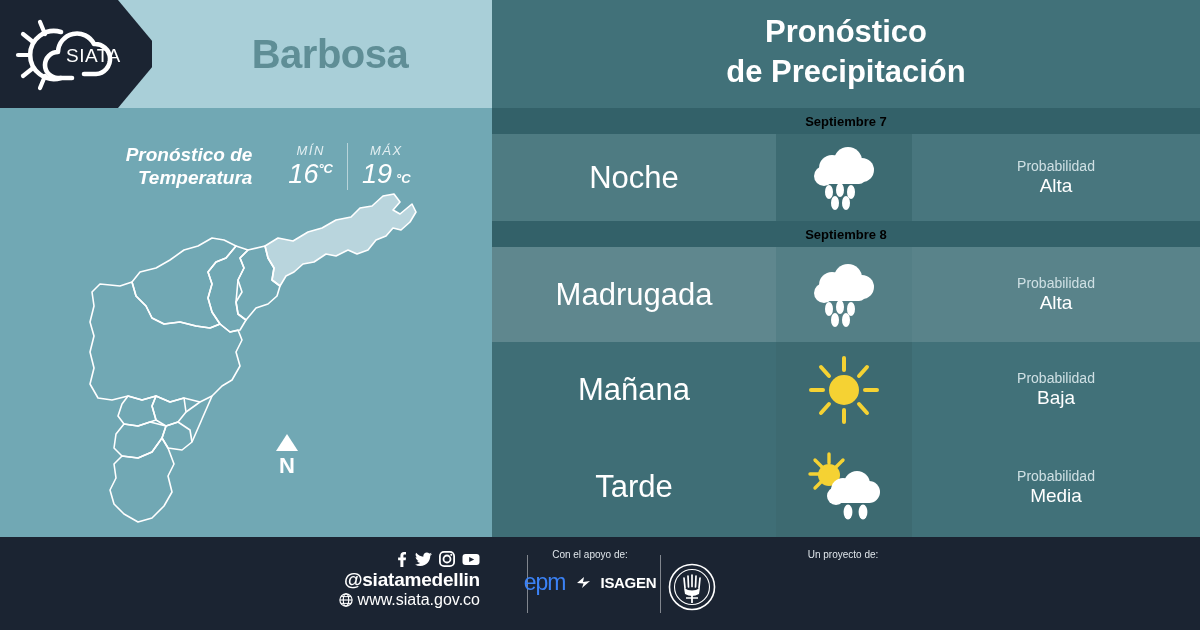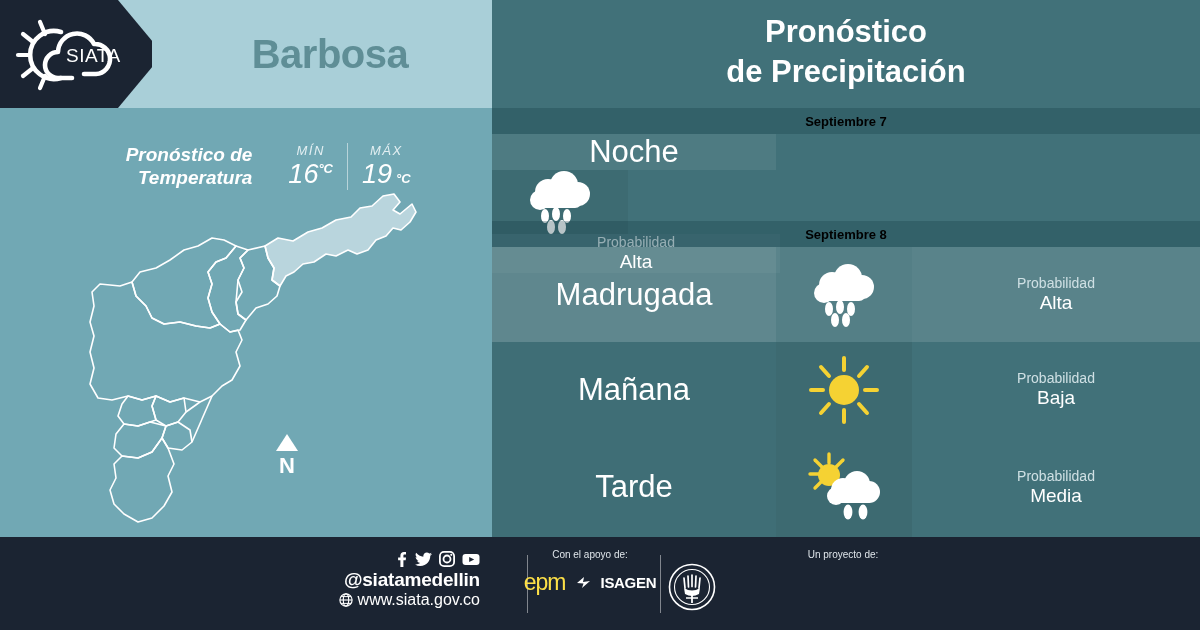--- a/index.html
+++ b/index.html
@@ -54,21 +54,21 @@
   }
   .date-bar {
     position:absolute; left:0; width:708px; height:26px;
     background:rgba(20,60,68,.30);
     display:flex; align-items:center; justify-content:center;
     color:#000000; font-size:13px; font-weight:700;
   }
   .date-bar.d1 { top:108px; }
   .date-bar.d2 { top:221px; }
   .fc-row { position:absolute; left:0; width:708px; display:flex; }
-  .fc-row.r1 { top:134px; height:87px;flex-direction:column; }
+  .fc-row.r1 { top:134px; height:87px; }
   .fc-row.r2 { top:247px; height:95px; }
   .fc-row.r3 { top:342px; height:95px; }
   .fc-row.r4 { top:437px; height:100px; }
   .cell-period { width:284px; display:flex; align-items:center; justify-content:center; }
   .cell-icon   { width:136px; display:flex; align-items:center; justify-content:center; }
   .cell-prob   { width:288px; display:flex; flex-direction:column; align-items:center; justify-content:center; }
   .period-txt { color:#fff; font-size:31px; font-weight:300; }
   .prob-lab { color:#cfe0e4; font-size:14px; font-weight:300; }
   .prob-val { color:#fff; font-size:19px; font-weight:400; margin-top:1px; }
   
@@ -85,21 +85,21 @@
   
   .footer { position:absolute; left:0; top:537px; width:1200px; height:93px; background:#1b2432; }
   .f-social { position:absolute; left:300px; top:14px; width:180px; text-align:right; }
   .f-icons { display:flex; justify-content:flex-end; gap:7px; margin-bottom:2px; }
   .f-handle { color:#fff; font-size:19px; font-weight:bold; letter-spacing:-.2px; }
   .f-site { color:#fff; font-size:16px; display:flex; align-items:center; justify-content:flex-end; gap:5px; }
   .f-divider { position:absolute; top:18px; width:1px; height:58px; background:rgba(255,255,255,.45); }
   .f-group { position:absolute; top:12px; text-align:center; }
   .f-group-lab { color:#dfe5ea; font-size:10px; margin-bottom:9px; }
   .f-logos { display:flex; align-items:center; justify-content:center; gap:10px; }
-  .epm-txt { color:#fde047; font-size:23px; font-weight:300; letter-spacing:-1px; }
+  .epm-txt { color:#3b82f6; font-size:23px; font-weight:300; letter-spacing:-1px; }
   .isagen-txt { color:#fff; font-size:15px; font-weight:bold; letter-spacing:-.3px; }
   .amva-box { width:54px; height:46px; background:#fff; display:flex; flex-direction:column;
               align-items:center; justify-content:center; }
   .amva-sub { color:#1b2432; font-size:4px; font-weight:bold; line-height:1.25; text-align:center; }
   .alc-box { width:30px; height:44px; background:#fff; }
   .alc-txt { color:#fff; font-size:10px; font-weight:bold; margin-left:4px; }
 </style>
 </head>
 <body>
 

